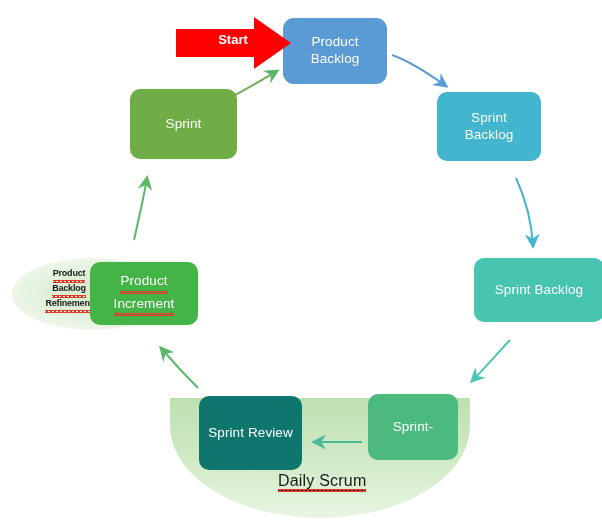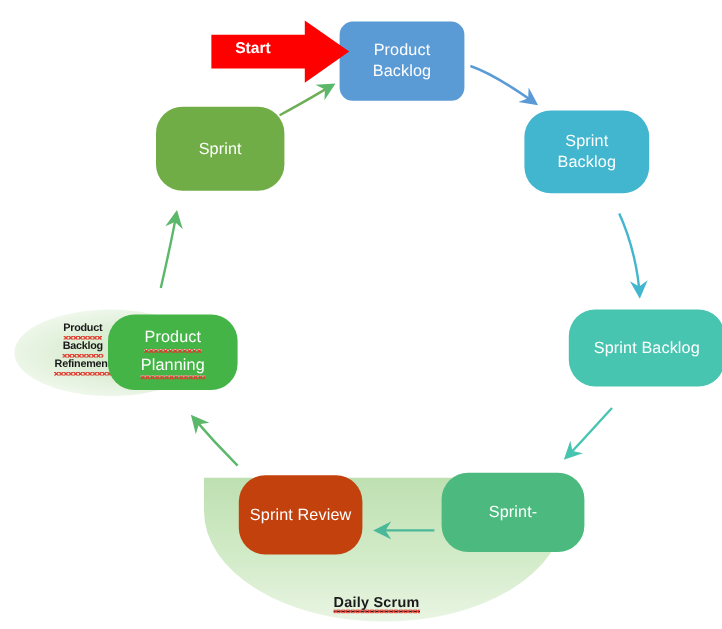--- a/index.html
+++ b/index.html
@@ -13,41 +13,41 @@
   #canvas {
     position: relative;
     width: 602px;
     height: 524px;
     background: #ffffff;
     overflow: hidden;
   }
   
   .node {
     position: absolute;
-    border-radius: 22px;
+    border-radius: 10px;
     display: flex;
     align-items: center;
     justify-content: center;
     text-align: center;
     color: #ffffff;
     font-size: 13.5px;
     line-height: 1.25;
     font-weight: 400;
     letter-spacing: 0.1px;
     box-sizing: border-box;
     padding: 4px 6px;
     z-index: 5;
   }
   .node .lbl { display: block; }
 
   #node-product-backlog { left: 283px; top: 18px;  width: 104px; height: 66px; background:#5B9BD5; border-radius:11px; }
   #node-sprint-planning { left: 437px; top: 92px;  width: 104px; height: 69px; background:#41B6CE; }
   #node-sprint-backlog  { left: 474px; top: 258px; width: 130px; height: 64px; background:#48C5B0; }
-  #node-sprint-durchfuehrung { left: 368px; top: 394px; width: 119px; height: 66px; background:#4CBA7F; }
-  #node-sprint-review   { left: 199px; top: 396px; width: 103px; height: 66px; background:#c2410c; }
+  #node-sprint-durchfuehrung { left: 368px; top: 394px; width: 90px; height: 66px; background:#4CBA7F; }
+  #node-sprint-review   { left: 199px; top: 396px; width: 103px; height: 74px; background:#0f766e; }
   #node-product-increment { left: 90px;  top: 262px; width: 108px; height: 63px; background:#44B446; z-index: 6;}
   #node-sprint-retrospektive { left: 130px; top: 89px;  width: 107px; height: 70px; background:#70AD47; }
 
   
   .squiggle-white {
     position: relative;
     display: inline-block;
     border-bottom: 1px solid #ffffff;
     padding-bottom: 1px;
   }
@@ -102,36 +102,36 @@
 
   
   #daily-scrum-arc {
     position: absolute;
     left: 170px; top: 398px;
     width: 300px; height: 128px;
     z-index: 1;
   }
   #daily-scrum-label {
     position: absolute;
-    left: 278px; top: 495px;
+    left: 278px; top: 472px;
     z-index: 4;
     color: #1a1a1a;
-    font-size: 12px;
-    font-weight: 700;
+    font-size: 16px;
+    font-weight: 400;
     letter-spacing: 0.2px;
     white-space: nowrap;
   }
 
   
   #start-arrow { position: absolute; left: 176px; top: 16px; z-index: 7; }
   #start-label {
     position: absolute;
     left: 196px; top: 32px;
     width: 74px;
-    text-align: left;
+    text-align: center;
     color: #ffffff;
     font-size: 13px;
     font-weight: 700;
     z-index: 8;
   }
 
   
   #connectors {
     position: absolute;
     left: 0; top: 0;
@@ -234,21 +234,21 @@
 
   <div class="node" id="node-sprint-review">
     <div>
       <span class="lbl">Sprint Review</span>
     </div>
   </div>
 
   <div class="node" id="node-product-increment">
     <div>
       <span class="lbl" style="margin-bottom:4px;"><span class="squiggle-white">Product</span></span>
-      <span class="lbl"><span class="squiggle-white">Planning</span></span>
+      <span class="lbl"><span class="squiggle-white">Increment</span></span>
     </div>
   </div>
 
   <div class="node" id="node-sprint-retrospektive">
     <div>
       <span class="lbl">Sprint</span>
     </div>
   </div>
 
 </div>

